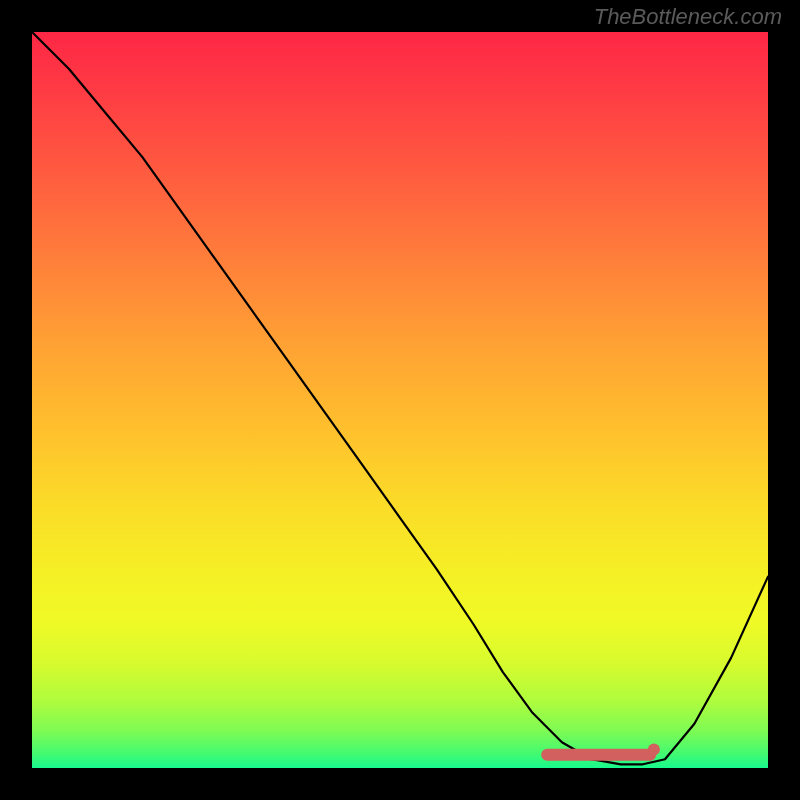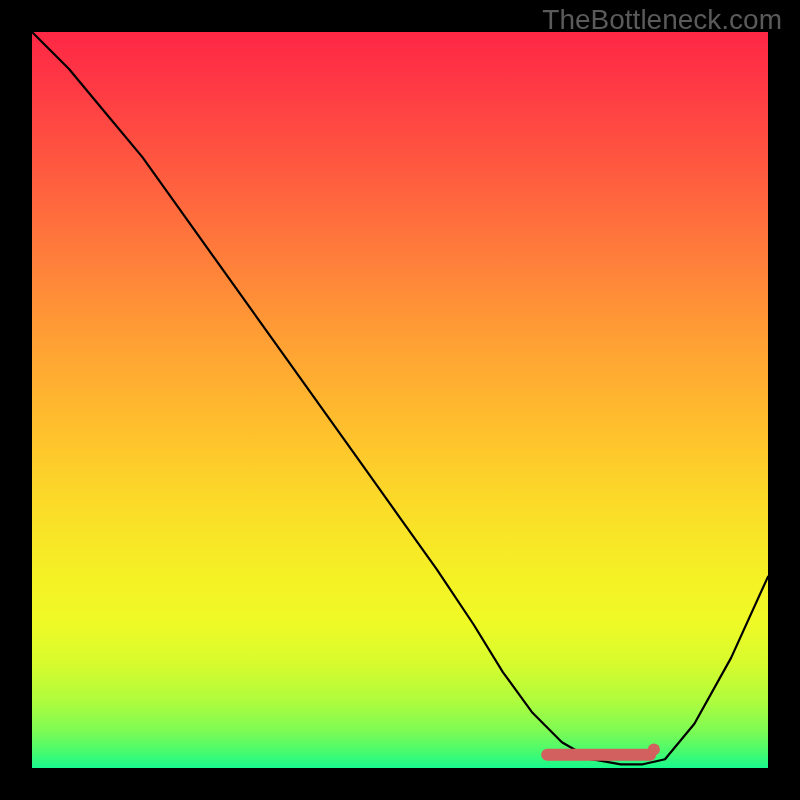--- a/index.html
+++ b/index.html
@@ -8,23 +8,24 @@
     height: 800px;
     background: #000;
     position: relative;
     font-family: Arial, sans-serif;
   }
   .watermark {
     position: absolute;
     top: 4px;
     right: 18px;
     color: #5a5a5a;
-    font-size: 28px;
+    font-size: 22px;
     font-weight: 500;
     z-index: 10;
+    font-style: italic;
   }
   .plot-area {
     position: absolute;
     left: 32px;
     top: 32px;
     width: 736px;
     height: 736px;
     overflow: hidden;
   }
   .gradient-bg {

